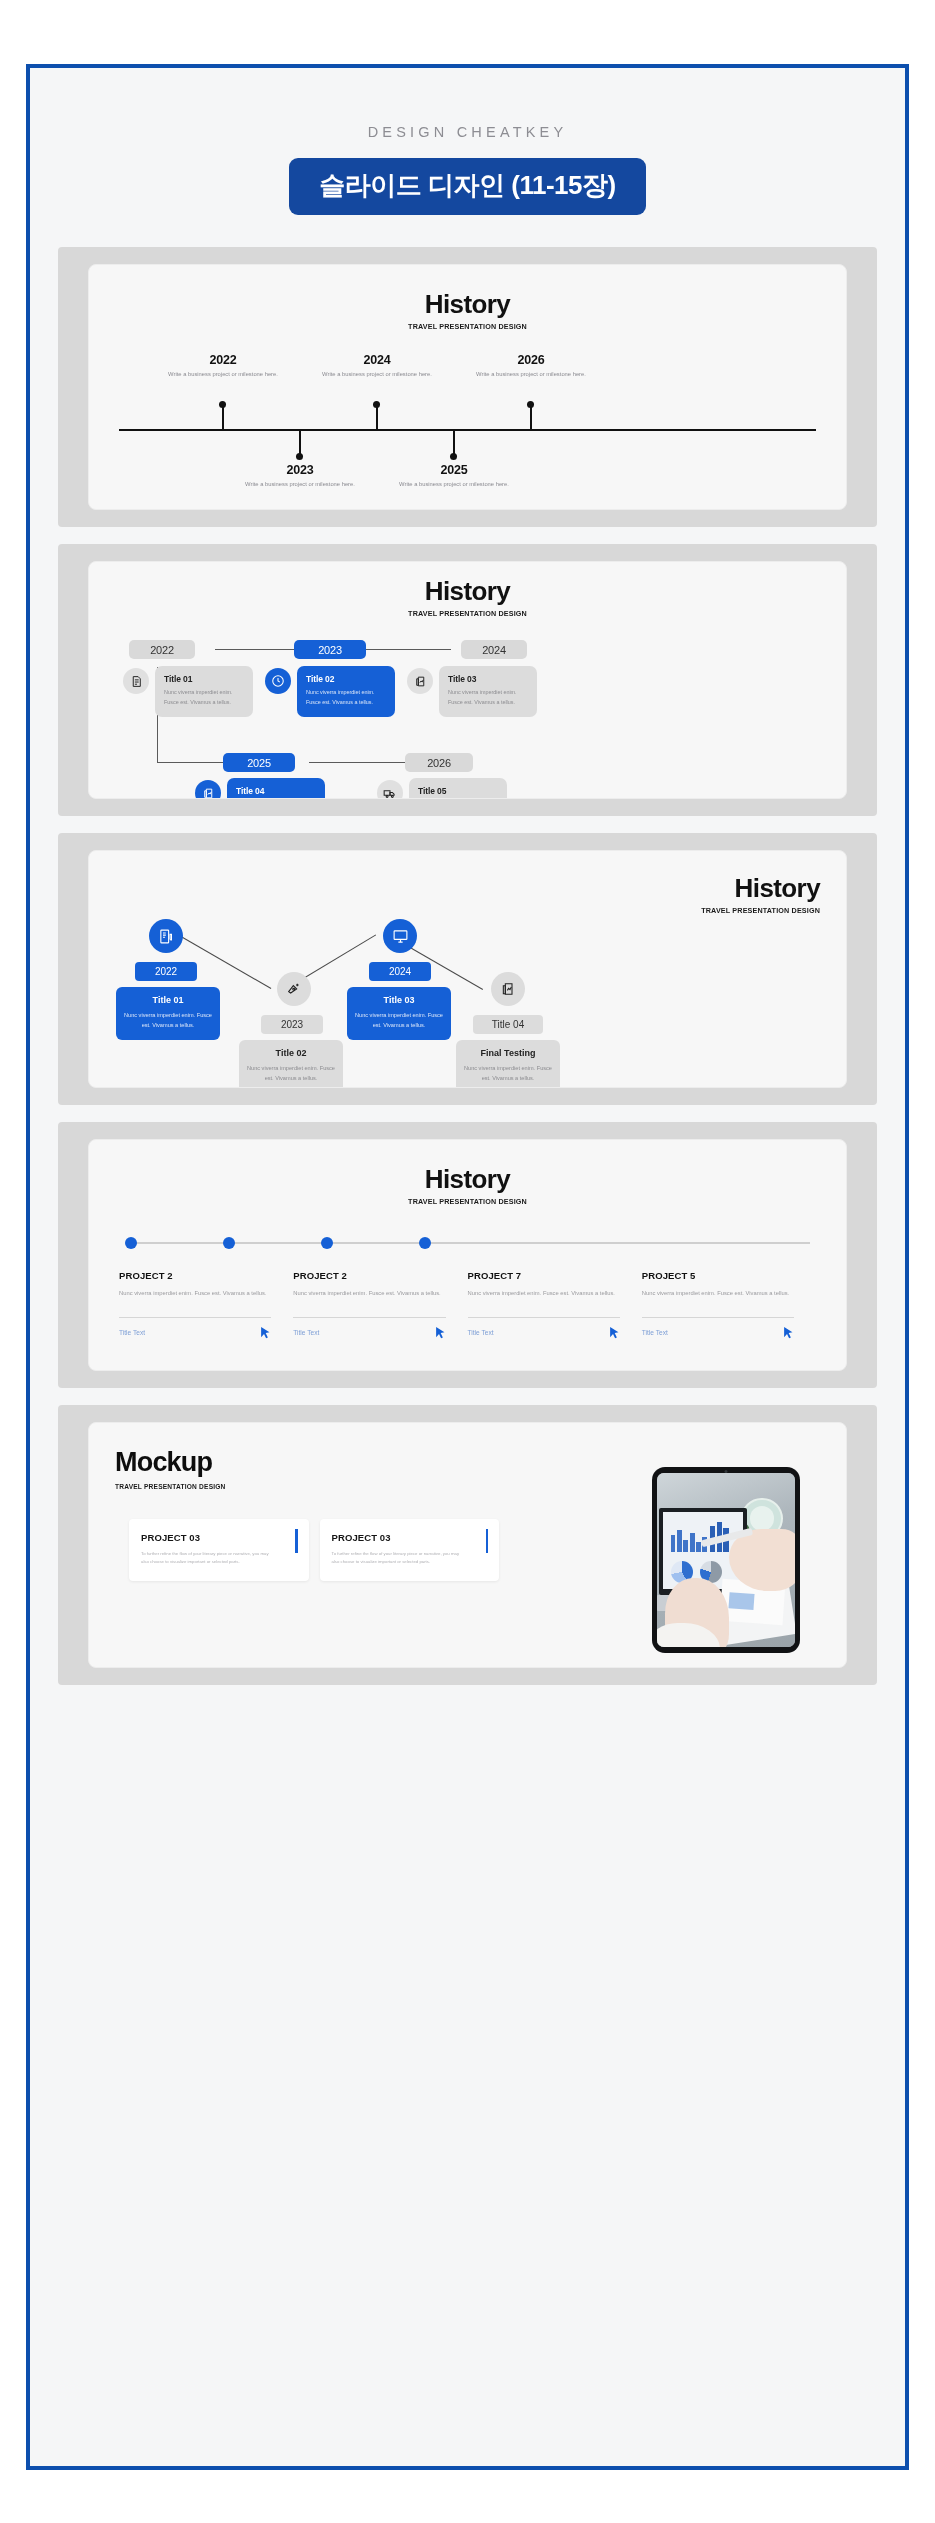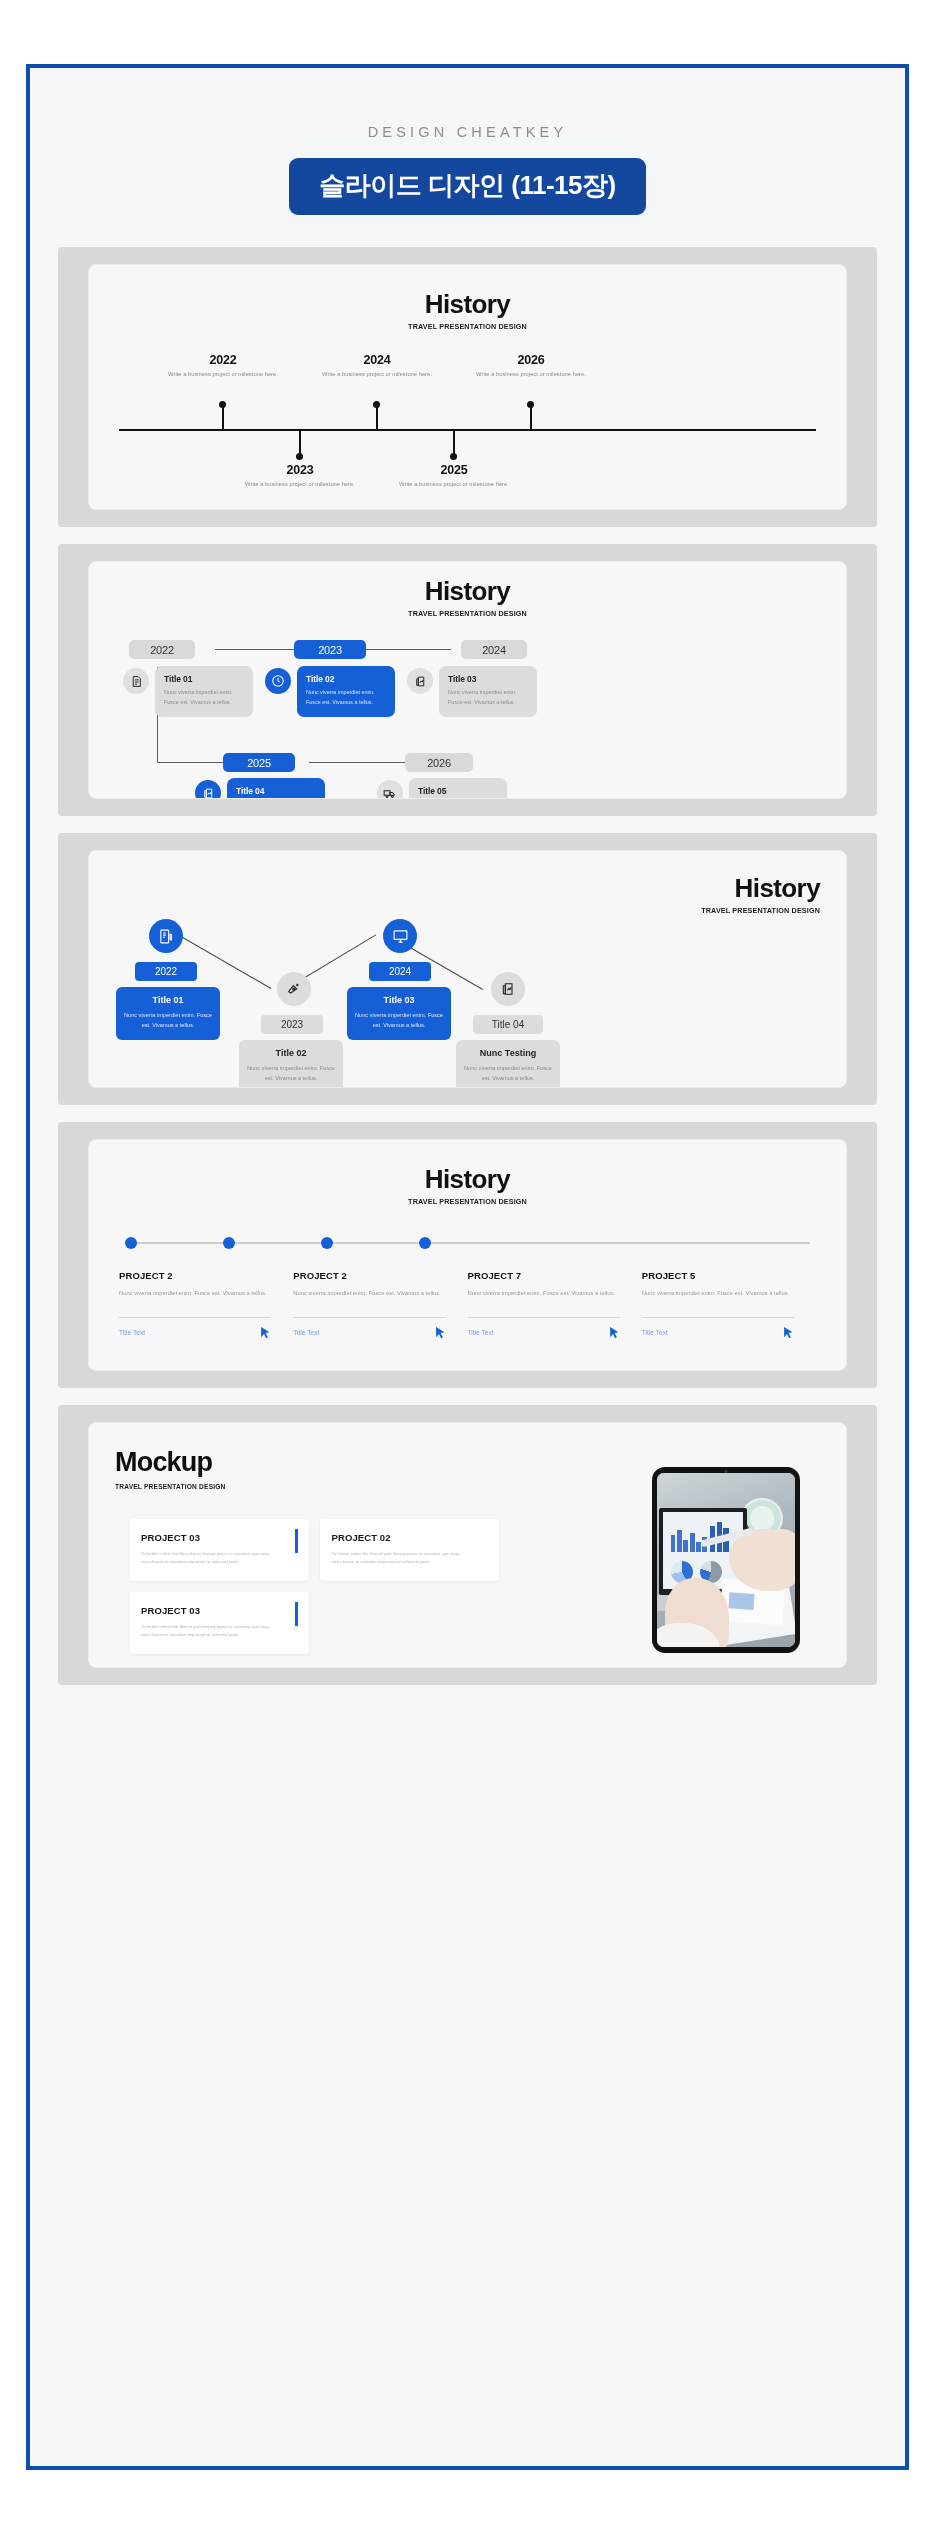--- a/index.html
+++ b/index.html
@@ -434,21 +434,21 @@
 
        <div class="node-circ grey" style="left:382px; top:105px;">
          <svg class="i" width="16" height="16" viewBox="0 0 24 24" fill="none" stroke="#222" stroke-width="1.6">
            <path d="M8 4h10v16H8z"></path>
                   <path d="M5 7h3v12H5z"></path>
                   <path d="M11 14l2-3 2 2 2-4"></path>
          </svg>
        </div>
        <div class="yr-tab grey" style="left:364px; top:148px; width:70px;">Title 04</div>
        <div class="card3 grey" style="left:347px; top:173px;">
-         <div class="ct">Nunc Testing</div>
+         <div class="ct">Final Testing</div>
          <div class="cb">Nunc viverra imperdiet enim. Fusce est. Vivamus a tellus.</div>
        </div>
      </div>
    </div>
   </div>
 
   <div class="slide-shell">
    <div class="slide s4">
      <div class="center-head">
        <div class="hist-title">History</div>
@@ -515,24 +515,20 @@
   <div class="slide-shell">
    <div class="slide s5">
      <div class="m-title">Mockup</div>
      <div class="m-sub">TRAVEL PRESENTATION DESIGN</div>
 
      <div class="m-grid">
        <div class="m-card">
          <h5>PROJECT 03</h5>
          <p>To further refine the flow of your literary piece or narrative, you may also choose to visualize important or selected parts.</p>
          <span class="m-bar"></span>
-       </div>
-       <div class="m-card">
-         <h5>PROJECT 02</h5>
-         <p>To further refine the flow of your literary piece or narrative, you may also choose to visualize important or selected parts.</p>
        </div>
        <div class="m-card">
          <h5>PROJECT 03</h5>
          <p>To further refine the flow of your literary piece or narrative, you may also choose to visualize important or selected parts.</p>
          <span class="m-bar"></span>
        </div>
      </div>
 
      <div class="tablet">
        <span class="tablet-cam"></span>

